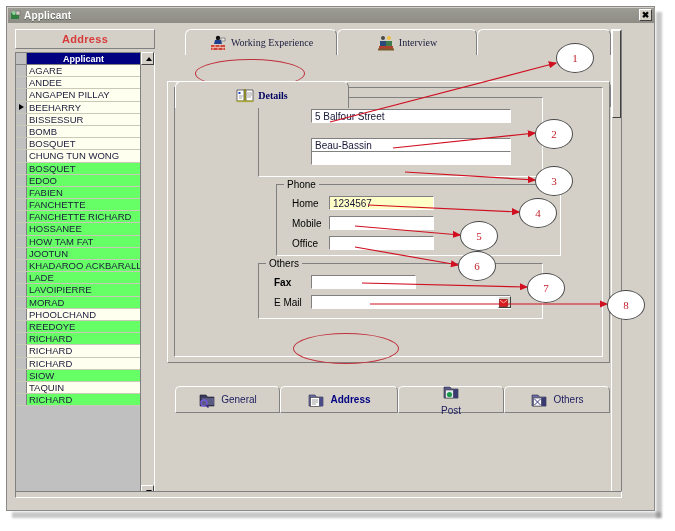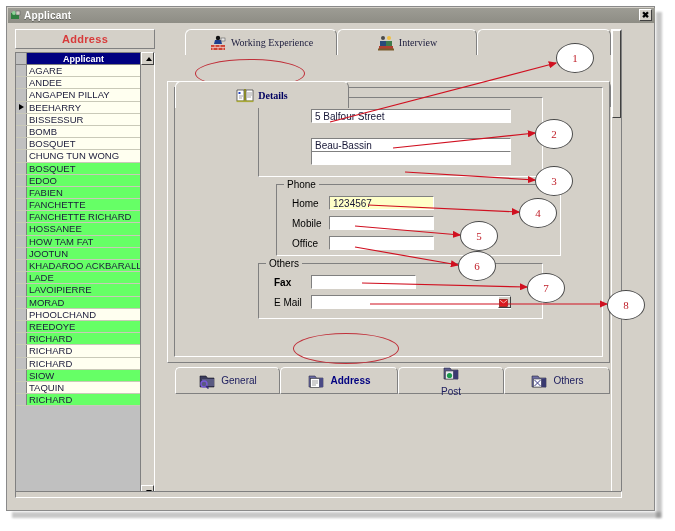--- a/index.html
+++ b/index.html
@@ -94,21 +94,21 @@
        border-right-color:#fff;border-bottom-color:#fff;box-sizing:border-box;
        font-size:10px;color:#181838;padding:1px 0 0 3px;line-height:12px;
        white-space:nowrap;overflow:hidden;cursor:text;}
   .fld.yellow{background:#ffffc8;}
   .flabel{position:absolute;font-size:10px;color:#000;}
   #mailbtn{position:absolute;width:13px;height:12px;background:#d4d0c8;
        border:1px solid #fff;border-right-color:#404040;border-bottom-color:#404040;
        box-sizing:border-box;cursor:pointer;}
 
   
-  #bottomtabs{position:absolute;left:0;top:338px;width:443px;height:28px;}
+  #bottomtabs{position:absolute;left:0;top:357px;width:443px;height:28px;}
   .btab{position:absolute;top:0;height:27px;background:#d4d0c8;
        border:1px solid #fff;border-right-color:#808080;border-bottom-color:#808080;
        border-radius:5px 5px 0 0;box-sizing:border-box;
        display:flex;align-items:center;justify-content:center;gap:5px;cursor:pointer;}
   .btab .lbl{font-size:10px;color:#202060;}
   .btab.active .lbl{font-weight:bold;color:#000080;}
 
   
   #mainscroll{position:absolute;left:444px;top:0;width:11px;height:469px;
        background:#d4d0c8;border:1px solid #fff;border-right-color:#808080;

